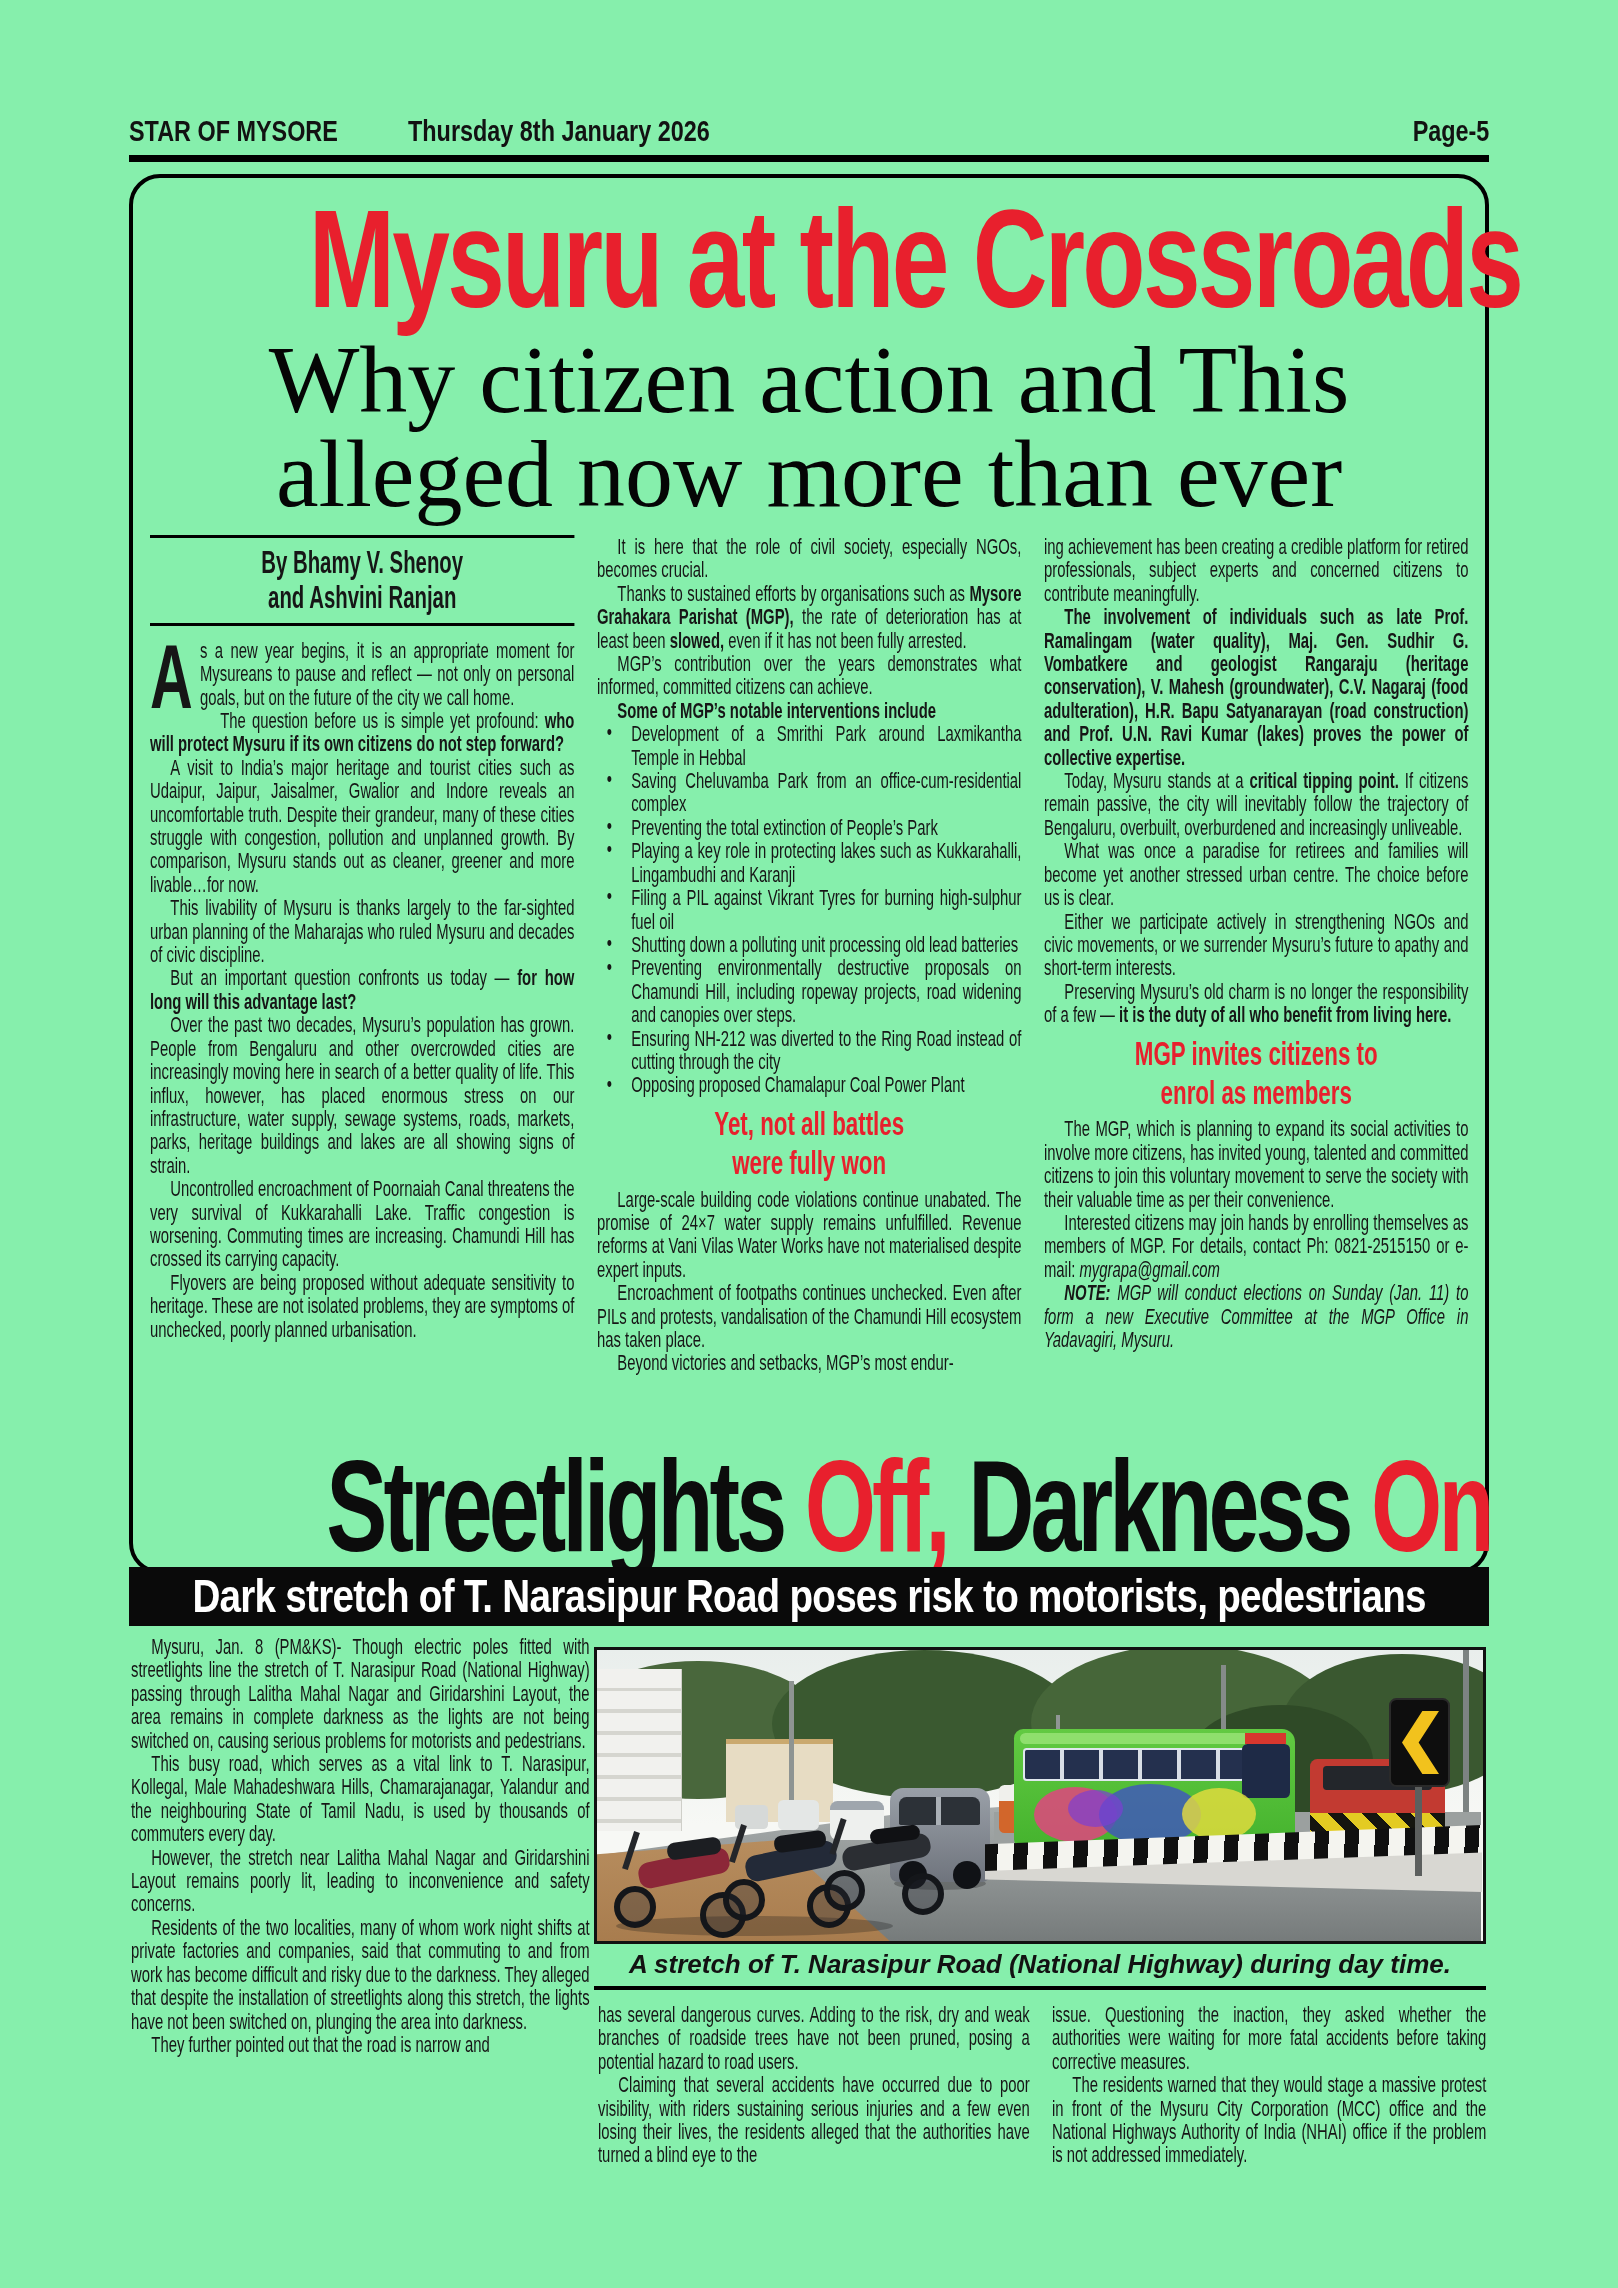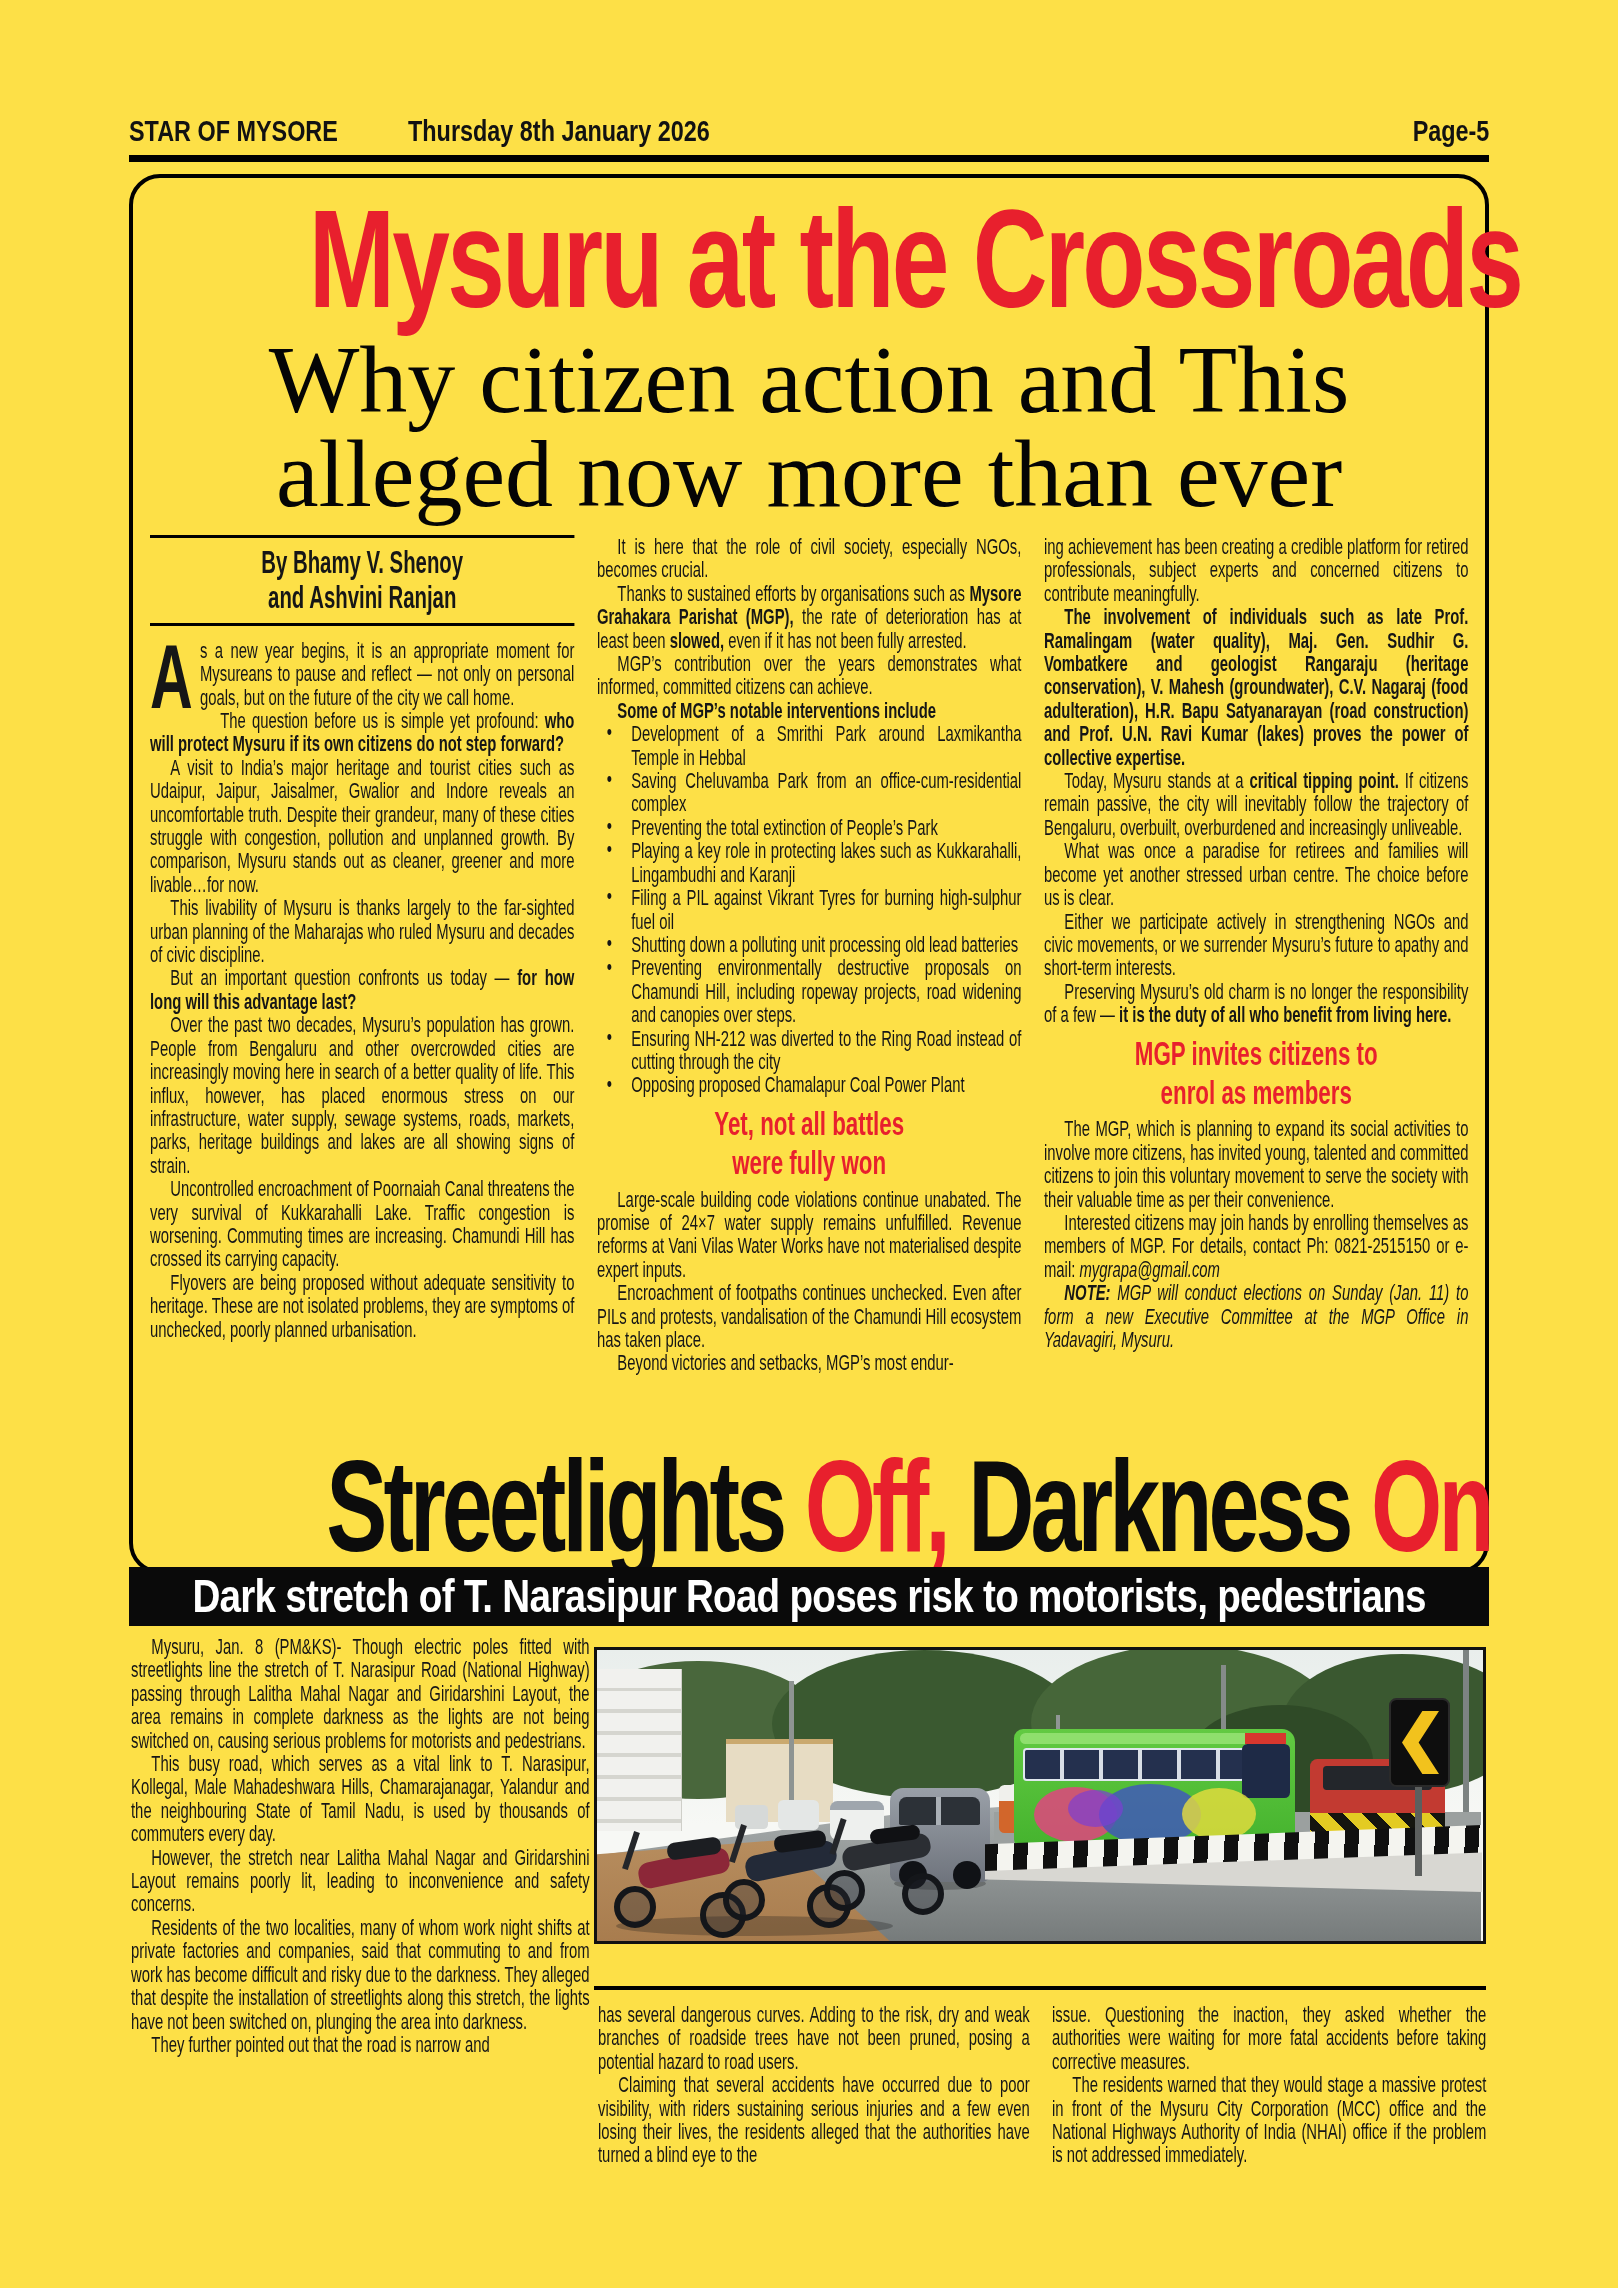--- a/index.html
+++ b/index.html
@@ -1,18 +1,18 @@
 <!DOCTYPE html>
 <html style="--red: #e8202d; --banner_bg: #0a0a0a; --banner_text: #ffffff;font-size:14.8px"><head>
 <meta charset="utf-8">
 <style>
   *{margin:0;padding:0;box-sizing:border-box}
   html,body{background:#fff}
   body{width:1619px;height:2289px;position:relative;font-family:"Liberation Sans",sans-serif;color:#121212}
-  .page{position:absolute;inset:0;background:#fde047;overflow:hidden}
+  .page{position:absolute;inset:0;background:#86efac;overflow:hidden}
 
   
   .masthead{position:absolute;left:129px;top:114px;width:1360px;height:37px}
   .mh-brand{position:absolute;left:0;top:0;font-weight:bold;font-size:30px;transform:scaleX(.78);transform-origin:left top;white-space:nowrap}
   .mh-date{position:absolute;left:279px;top:0;font-weight:bold;font-size:30px;transform:scaleX(.78);transform-origin:left top;white-space:nowrap}
   .mh-page{position:absolute;right:0;top:0;font-weight:bold;font-size:30px;transform:scaleX(.78);transform-origin:right top;white-space:nowrap}
   .mh-rule{position:absolute;left:129px;top:155px;width:1360px;height:6.5px;background:#000}
 
   
   .article1{position:absolute;left:129px;top:174px;width:1360px;height:1400px;border:4.6px solid #000;border-radius:31px}
@@ -265,20 +265,21 @@
     <div class="bk3-w2 bike-wheel"></div>
     <div class="bk3-body bike-body"></div>
     <div class="bk3-seat"></div>
     <div class="bk3-bar"></div>
     <div class="ph-sign">
       <div class="ph-chev"></div>
     </div>
     <div class="ph-signpole"></div>
   </div>
 
+  <div class="photo-caption">A stretch of T. Narasipur Road (National Highway) during day time.</div>
   <div class="caption-rule"></div>
 
   <div class="newscol" id="a2mid">
     <div>
         <p class="noindent"><span>has several dangerous curves. Adding to the risk, dry and weak branches of roadside trees have not been pruned, posing a potential hazard to road users.</span></p>
         <p><span>Claiming that several accidents have occurred due to poor visibility, with riders sustaining serious injuries and a few even losing their lives, the residents alleged that the authorities have turned a blind eye to the</span></p>
       </div>
   </div>
   <div class="newscol" id="a2right">
     <div>

